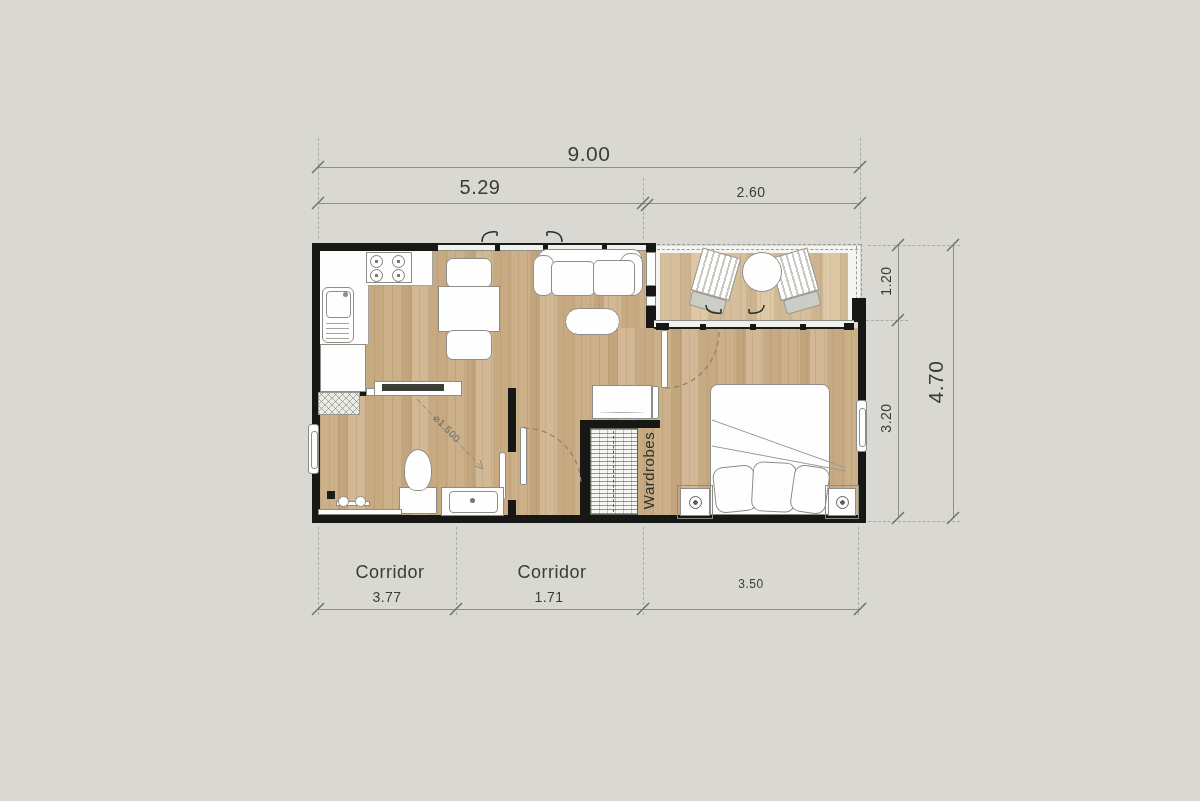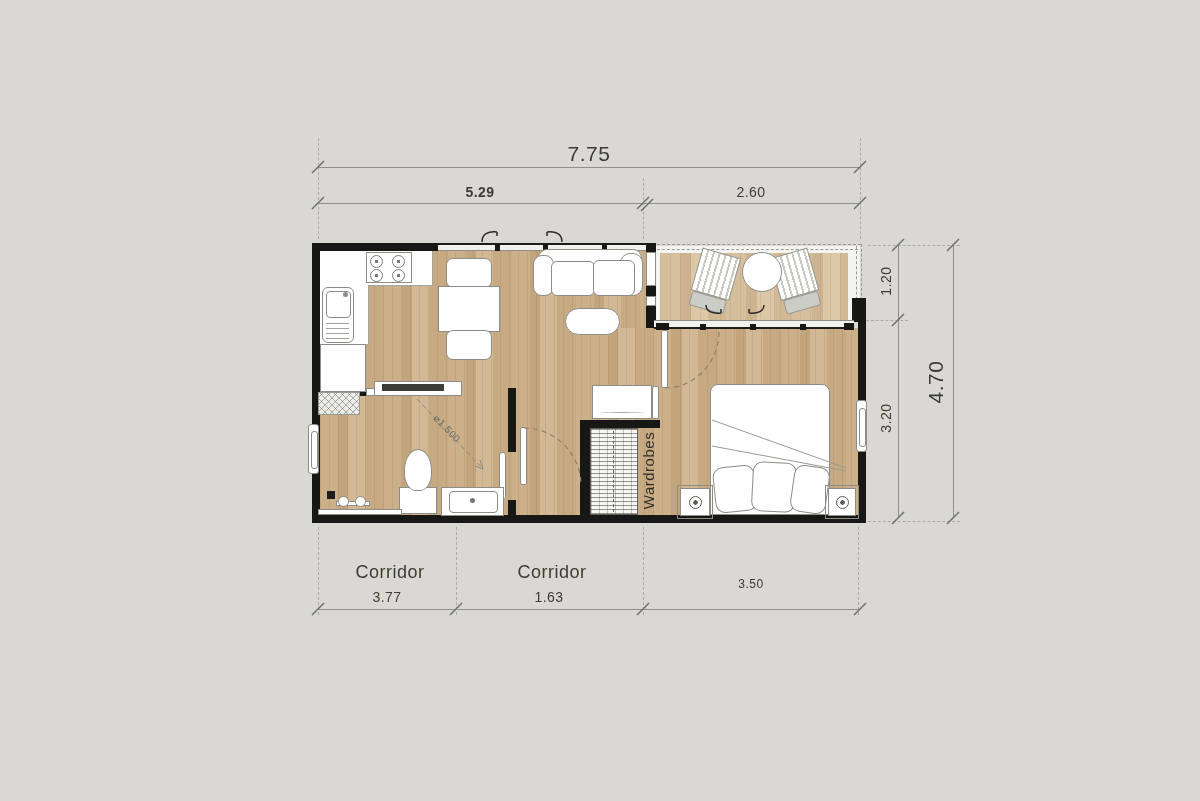--- a/index.html
+++ b/index.html
@@ -220,25 +220,25 @@
     </g>
 
     <g stroke="#2a2a28" stroke-width="1.5" fill="none">
       <path d="M482,242 C482,234 488,231 497,232 M497,232 L497,236"></path>
       <path d="M562,242 C562,234 556,231 547,232 M547,232 L547,236"></path>
       <path d="M706,305 C706,311 712,314 721,313 M721,313 L721,309"></path>
       <path d="M764,305 C764,311 758,314 749,313 M749,313 L749,309"></path>
     </g>
   </svg>
 
-  <div class="dimtext" style="left:549px;top:142px;width:80px;font-size:21px;">7.75</div>
-  <div class="dimtext" style="left:440px;top:184px;width:80px;font-size:14px;font-weight:bold;">5.29</div>
+  <div class="dimtext" style="left:549px;top:142px;width:80px;font-size:21px;">9.00</div>
+  <div class="dimtext" style="left:440px;top:176px;width:80px;font-size:20px;">5.29</div>
   <div class="dimtext" style="left:711px;top:184px;width:80px;font-size:14px;">2.60</div>
   <div class="dimtext" style="left:347px;top:589px;width:80px;font-size:14px;">3.77</div>
-  <div class="dimtext" style="left:509px;top:589px;width:80px;font-size:14px;">1.63</div>
+  <div class="dimtext" style="left:509px;top:589px;width:80px;font-size:14px;">1.71</div>
   <div class="dimtext" style="left:711px;top:577px;width:80px;font-size:12px;">3.50</div>
   <div class="dimtext" style="left:330px;top:562px;width:120px;font-size:18px;">Corridor</div>
   <div class="dimtext" style="left:492px;top:562px;width:120px;font-size:18px;">Corridor</div>
   <div class="dimtext" style="left:846px;top:273px;width:80px;font-size:14px;transform:rotate(-90deg);">1.20</div>
   <div class="dimtext" style="left:846px;top:410px;width:80px;font-size:14px;transform:rotate(-90deg);">3.20</div>
   <div class="dimtext" style="left:896px;top:370px;width:80px;font-size:21px;transform:rotate(-90deg);">4.70</div>
   <div class="dimtext" style="left:598px;top:462px;width:100px;font-size:15px;color:#2f2f2a;transform:rotate(-90deg);">Wardrobes</div>
   <div class="dimtext" style="left:407px;top:423px;width:80px;font-size:10px;color:#6b6b65;transform:rotate(46deg);">⌀1.500</div>
 
 </div>

